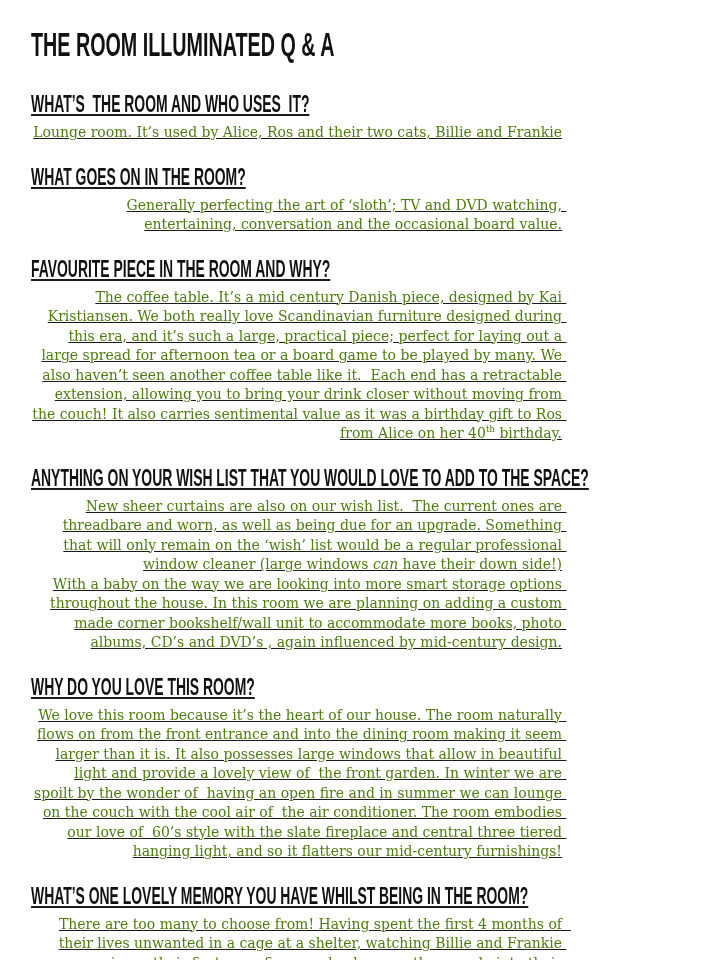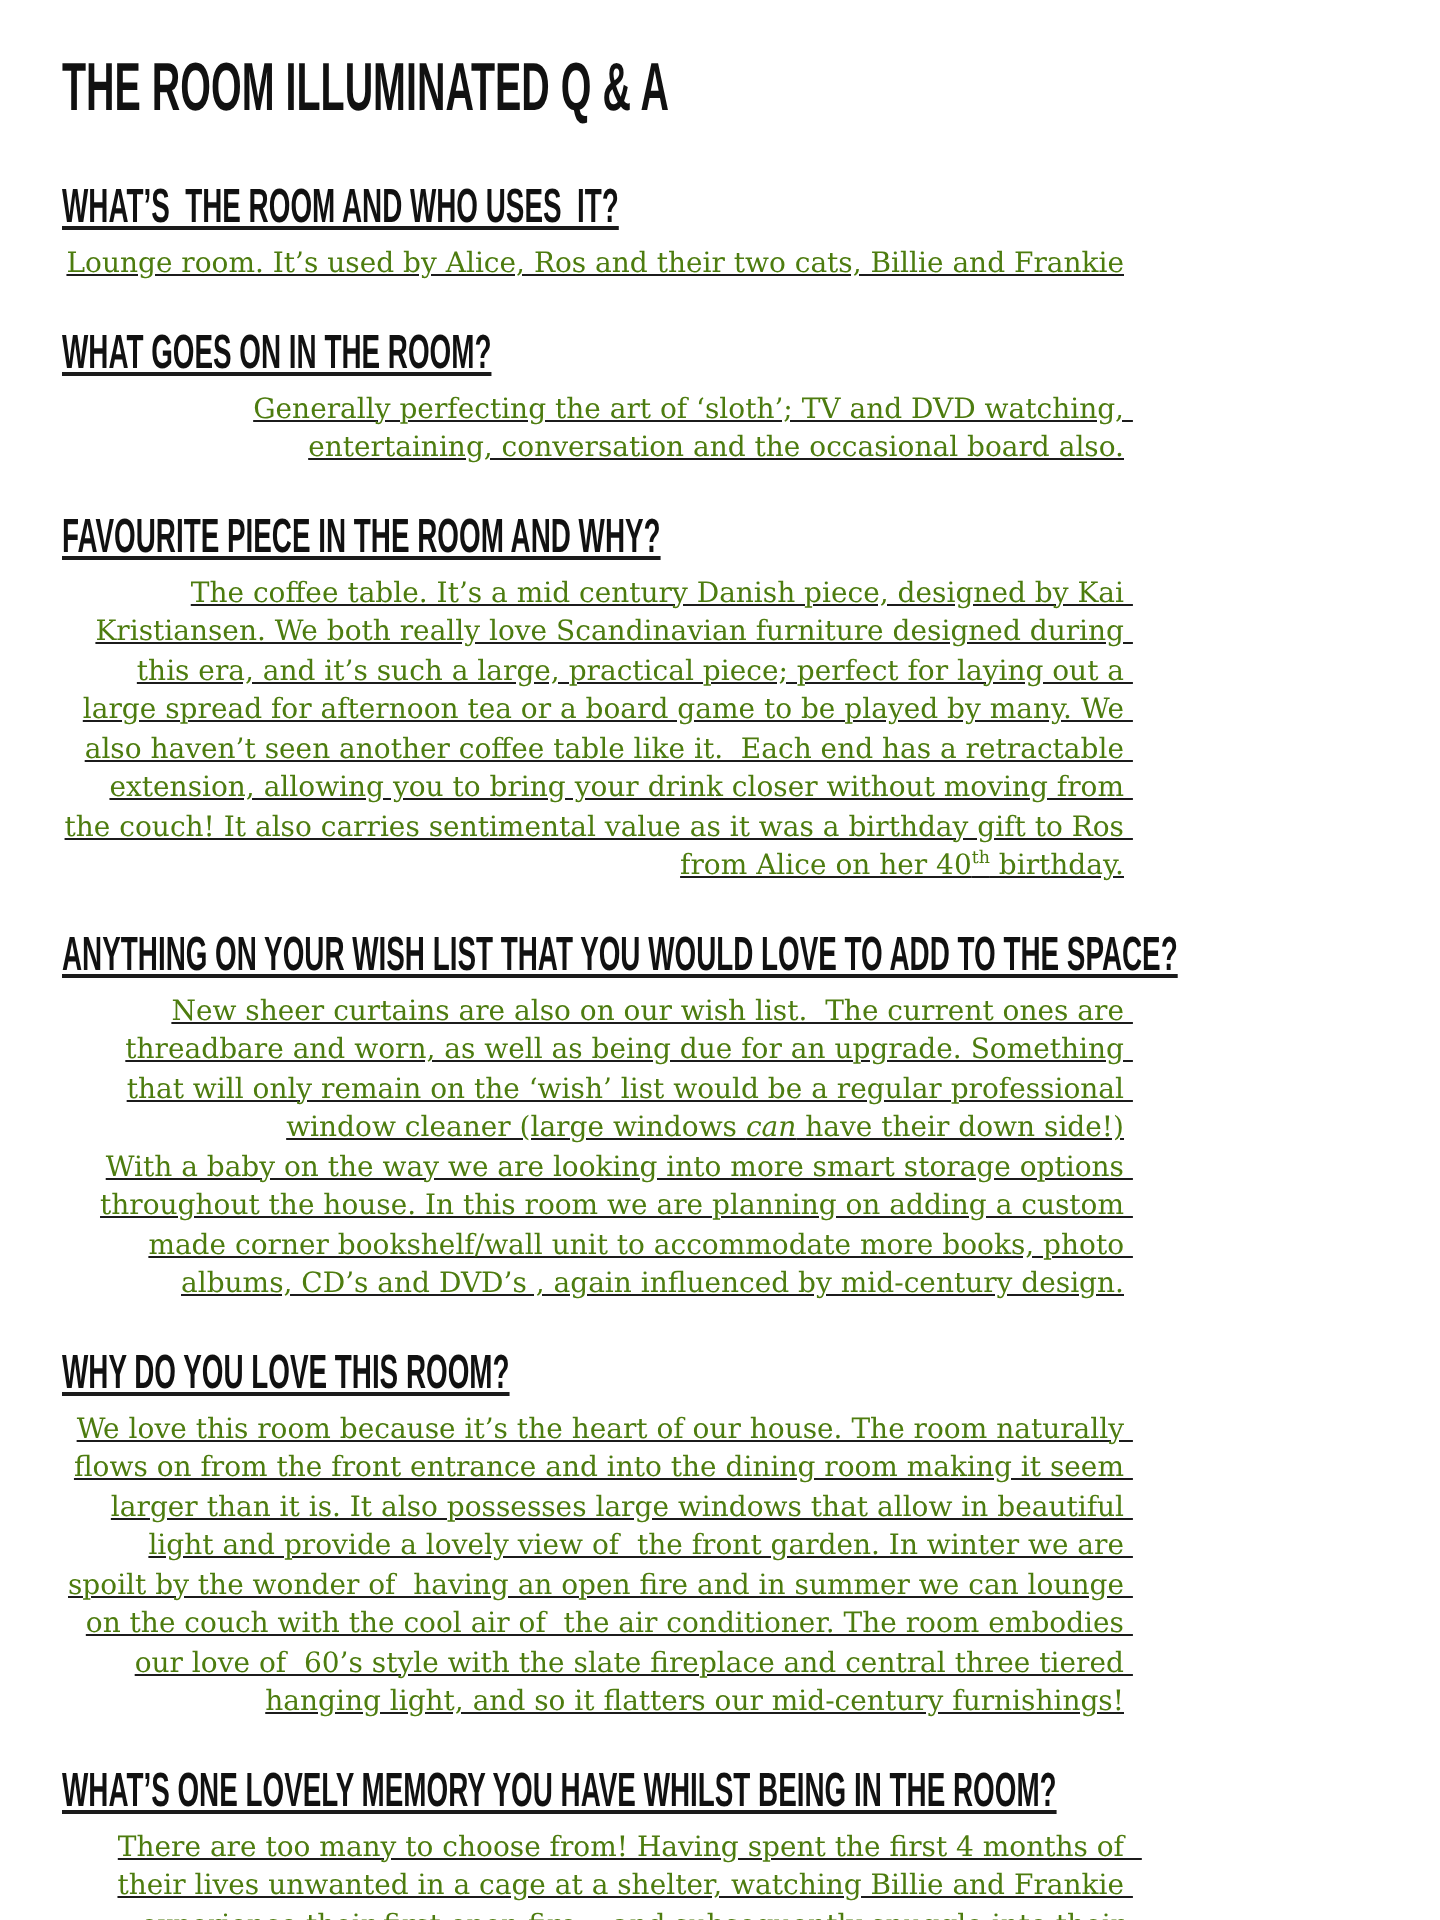--- a/index.html
+++ b/index.html
@@ -72,21 +72,21 @@
 
   <h1 class="page-title">THE ROOM ILLUMINATED Q &amp; A</h1>
 
   <section class="qa-section">
     <h2 class="question">WHAT’S  THE ROOM AND WHO USES  IT?</h2>
     <p class="answer"><span>Lounge room. It’s used by Alice, Ros and their two cats, Billie and Frankie</span></p>
   </section>
 
   <section class="qa-section">
     <h2 class="question">WHAT GOES ON IN THE ROOM?</h2>
-    <p class="answer"><span>Generally perfecting the art of ‘sloth’; TV and DVD watching, entertaining, conversation and the occasional board also.</span></p>
+    <p class="answer"><span>Generally perfecting the art of ‘sloth’; TV and DVD watching, entertaining, conversation and the occasional board value.</span></p>
   </section>
 
   <section class="qa-section gap-lg">
     <h2 class="question">FAVOURITE PIECE IN THE ROOM AND WHY?</h2>
     <p class="answer"><span>The coffee table. It’s a mid century Danish piece, designed by Kai Kristiansen. We both really love Scandinavian furniture designed during this era, and it’s such a large, practical piece; perfect for laying out a large spread for afternoon tea or a board game to be played by many. We also haven’t seen another coffee table like it.  Each end has a retractable extension, allowing you to bring your drink closer without moving from the couch! It also carries sentimental value as it was a birthday gift to Ros from Alice on her 40</span><span class="run-sup">th</span><span> birthday.</span></p>
   </section>
 
   <section class="qa-section">
     <h2 class="question">ANYTHING ON YOUR WISH LIST THAT YOU WOULD LOVE TO ADD TO THE SPACE?</h2>
     <p class="answer"><span>New sheer curtains are also on our wish list.  The current ones are threadbare and worn, as well as being due for an upgrade. Something that will only remain on the ‘wish’ list would be a regular professional window cleaner (large windows </span><span class="run-italic">can</span><span> have their down side!)</span></p>

